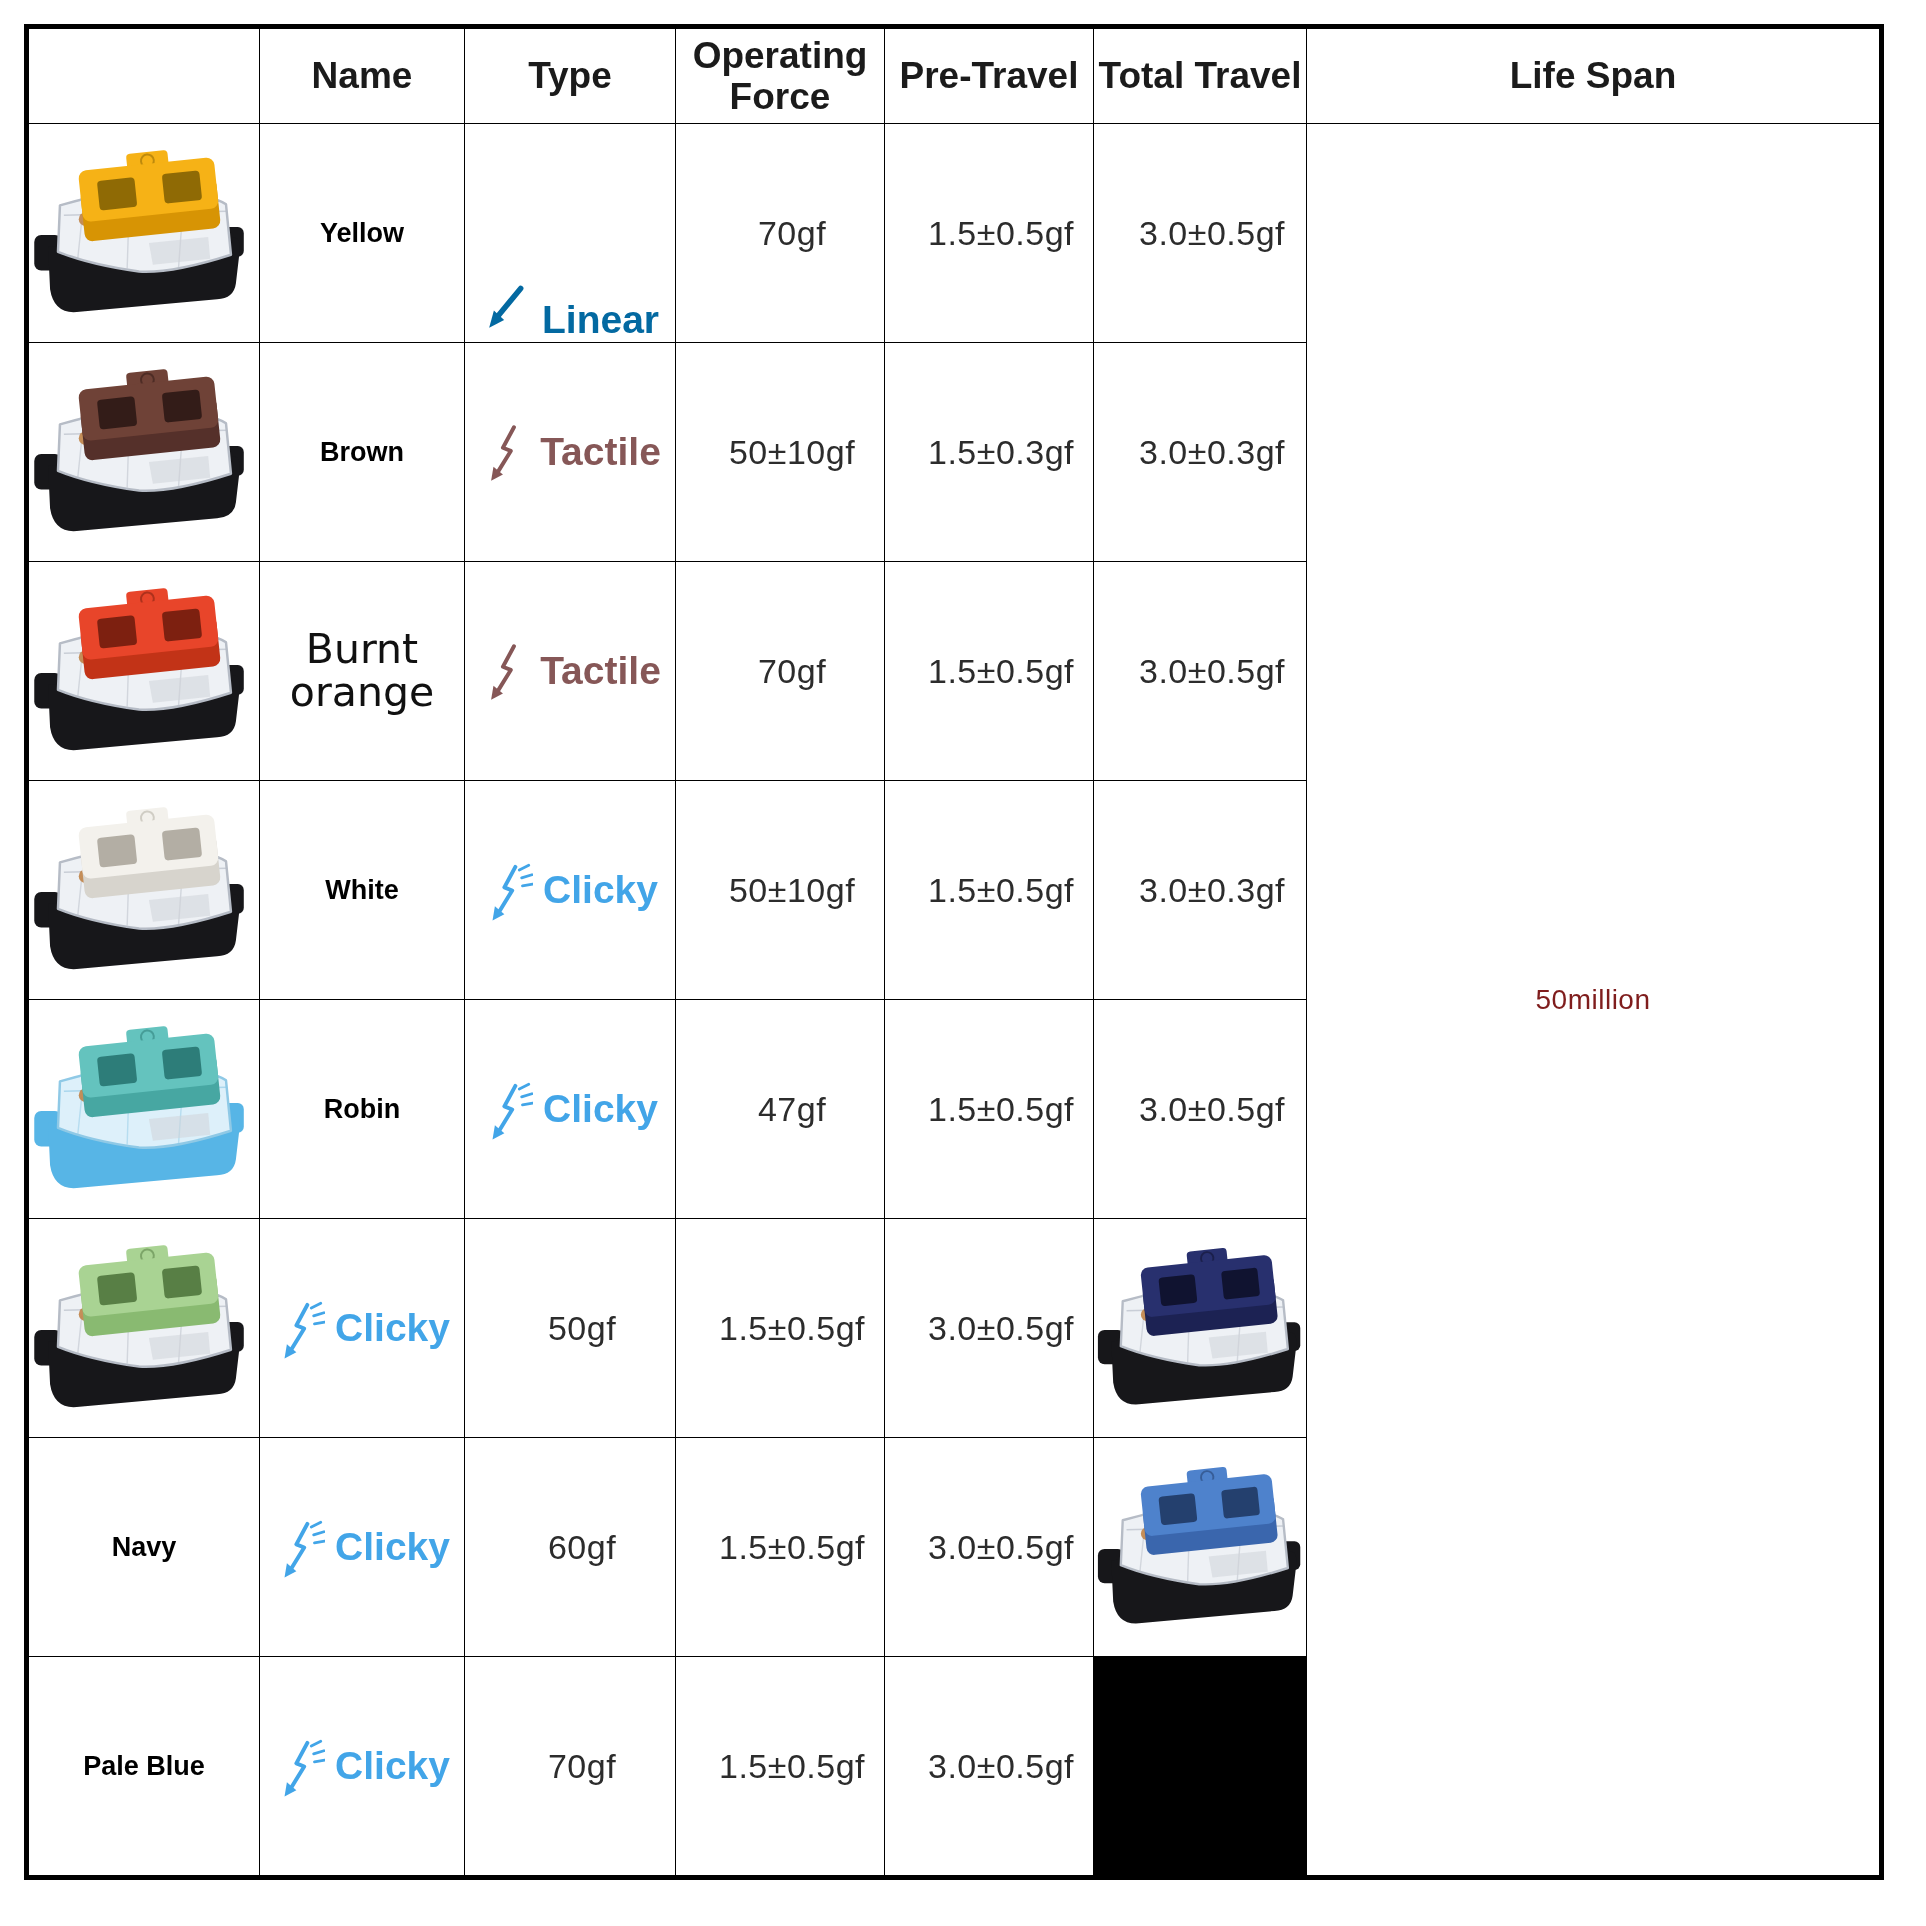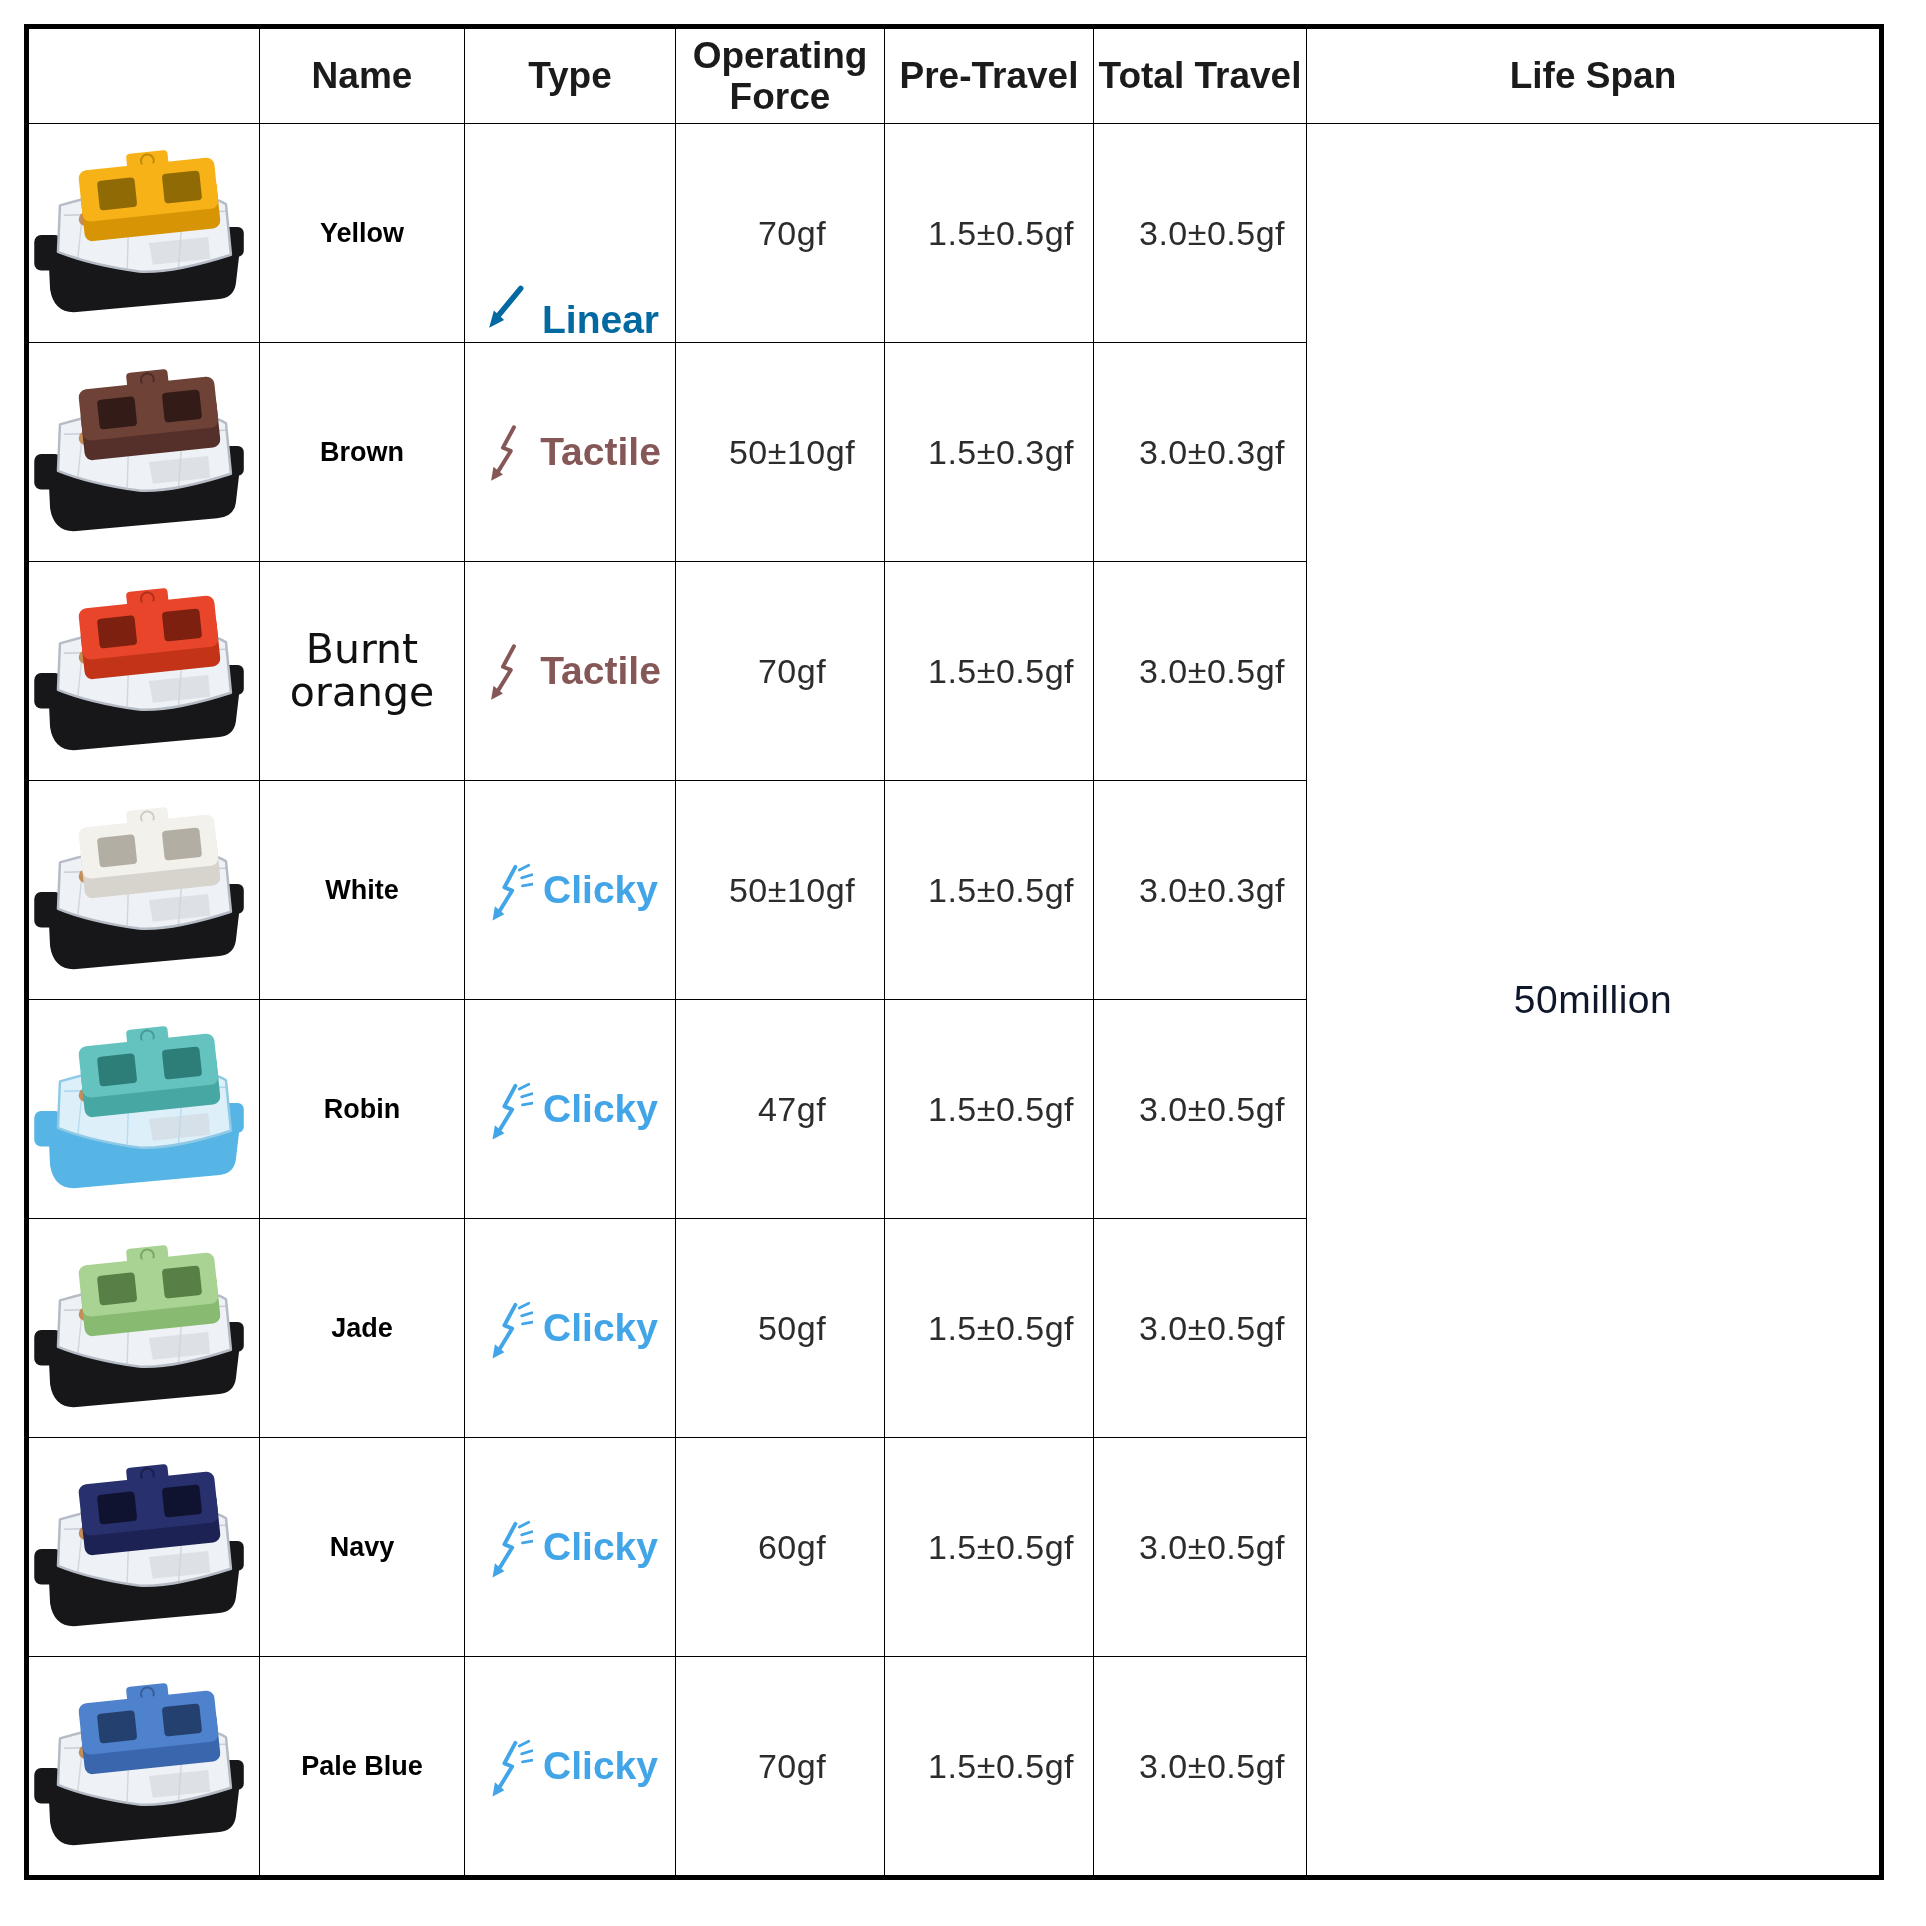--- a/index.html
+++ b/index.html
@@ -33,21 +33,21 @@
     color:#1b1b1b;
   }
   .img-cell{justify-content:flex-start;padding-left:2px;}
   .sw{width:220px;height:170px;display:block;}
   .nm{font-weight:bold;font-size:27px;color:#000000;white-space:pre-line;line-height:1.05;}
   .nm.regular{font-family:"DejaVu Sans",sans-serif;font-weight:400;font-size:41px;color:#111;}
   .type-cell{gap:10px;}
   .ticon{width:51px;height:63px;flex:none;}
   .tlabel{font-weight:bold;font-size:39px;}
   .val{font-size:34px;letter-spacing:0.5px;color:#2c2c2c;padding-left:24px;}
-  .lifespan-cell{grid-column:7;grid-row:2 / span 8;font-size:39px;letter-spacing:0.5px;color:#0f172a;}
+  .lifespan-cell{grid-column:7;grid-row:2 / span 8;font-size:28px;letter-spacing:0.5px;color:#7f1d1d;}
 </style>
 </head>
 <body>
 
 <div class="table" id="grid">
   <div class="cell hdr"></div>
   <div class="cell hdr">Name</div>
   <div class="cell hdr">Type</div>
   <div class="cell hdr">Operating Force</div>
   <div class="cell hdr">Pre-Travel</div>
@@ -273,23 +273,20 @@
       <g transform="rotate(-6 119 56)">
         <rect x="50" y="36" width="138" height="52" rx="8" fill="var(--stem-dark)"></rect>
         <rect x="100" y="4" width="42" height="20" rx="4" fill="var(--stem)"></rect>
         <circle cx="121" cy="13" r="6.5" fill="none" stroke="var(--slot)" stroke-width="2" opacity=".55"></circle>
         <rect x="50" y="16" width="138" height="52" rx="8" fill="var(--stem)"></rect>
         <rect x="68" y="28" width="38" height="30" rx="4" fill="var(--slot)"></rect>
         <rect x="134" y="28" width="38" height="30" rx="4" fill="var(--slot)"></rect>
       </g>
     </svg>
   </div>
-  <div class="cell name-cell">
-    <span class="nm">Jade</span>
-  </div>
   <div class="cell type-cell" style="color: rgb(66, 165, 232);">
 
     <svg class="ticon" viewBox="0 0 64 80">
       <polyline points="42,10 28,36 38,40 22,66" stroke="currentColor" stroke-width="5" fill="none" stroke-linecap="round" stroke-linejoin="round"></polyline>
       <polygon points="13,78 28,70 16,60" fill="currentColor"></polygon>
       <path d="M47 14 L59 8 M50 24 L63 20 M51 34 L64 32" stroke="currentColor" stroke-width="3.5" stroke-linecap="round" fill="none"></path>
     </svg>
     <span class="tlabel">Clicky</span>
   </div>
   <div class="cell val">50gf</div>

